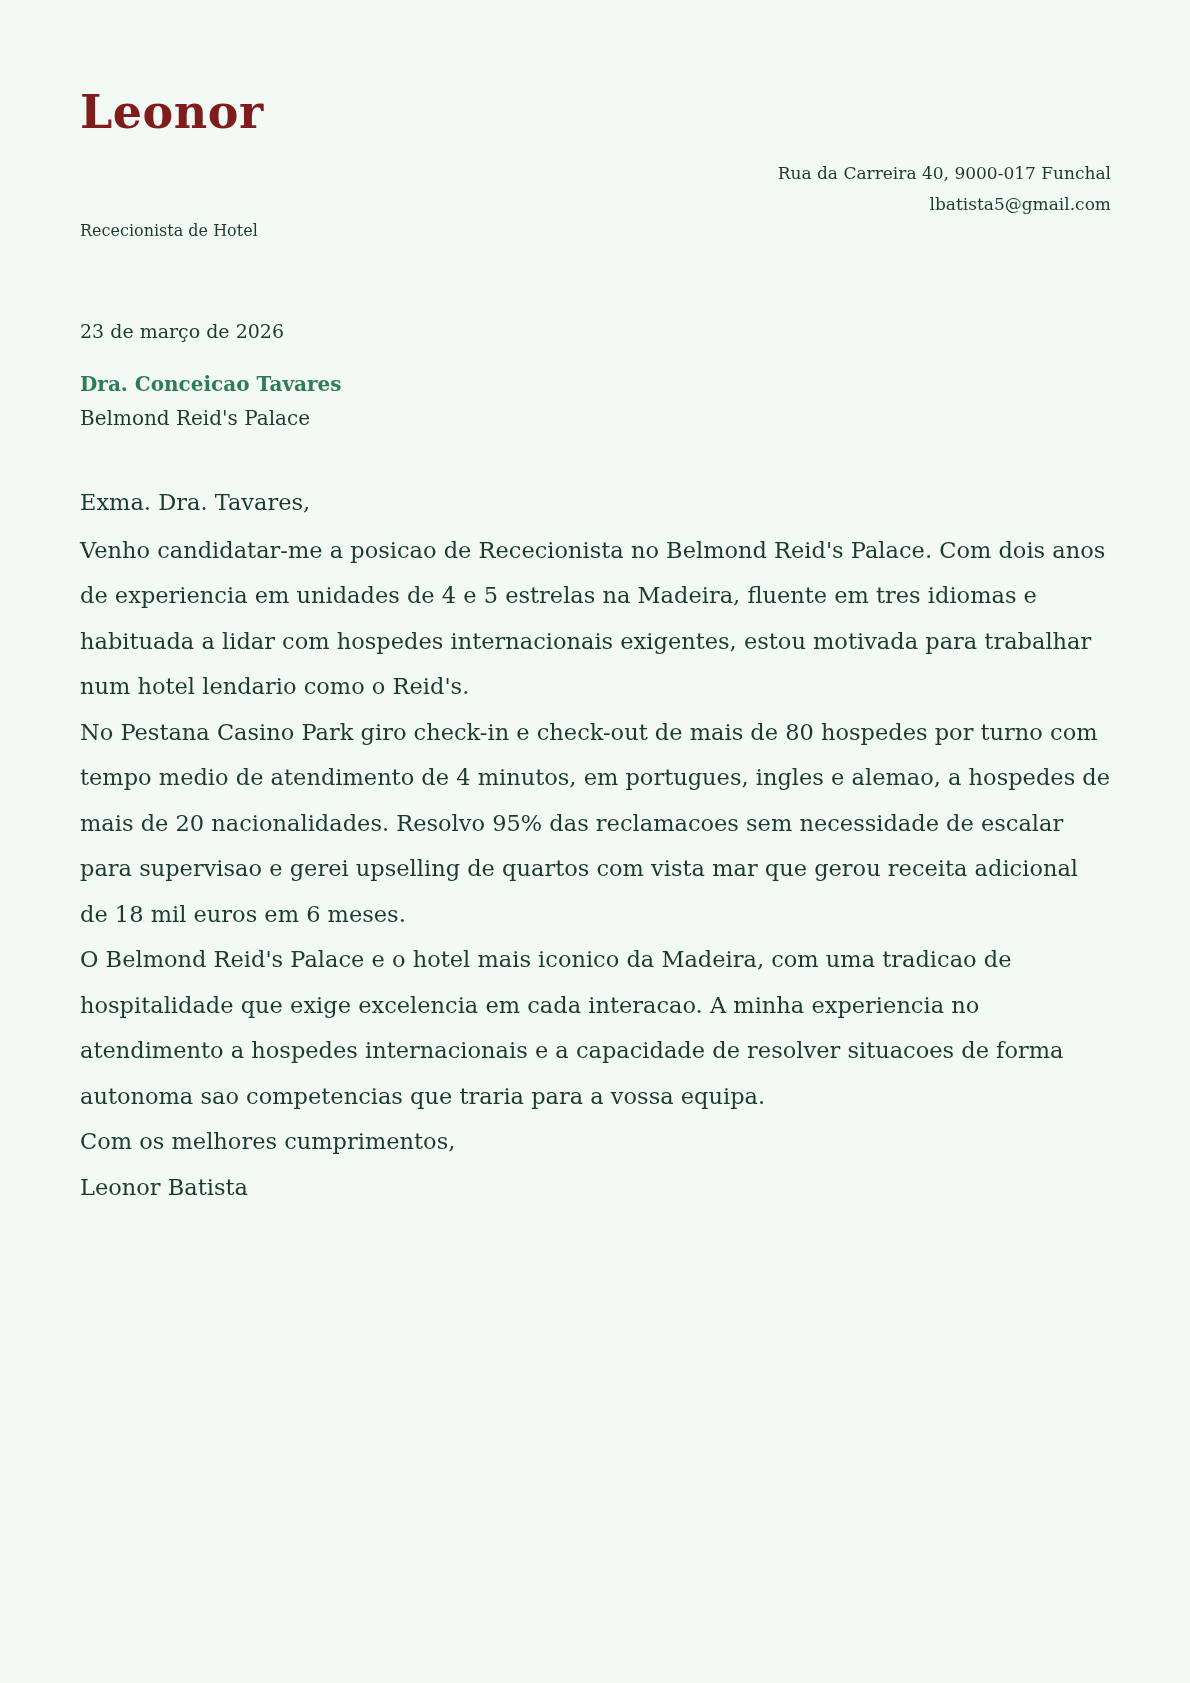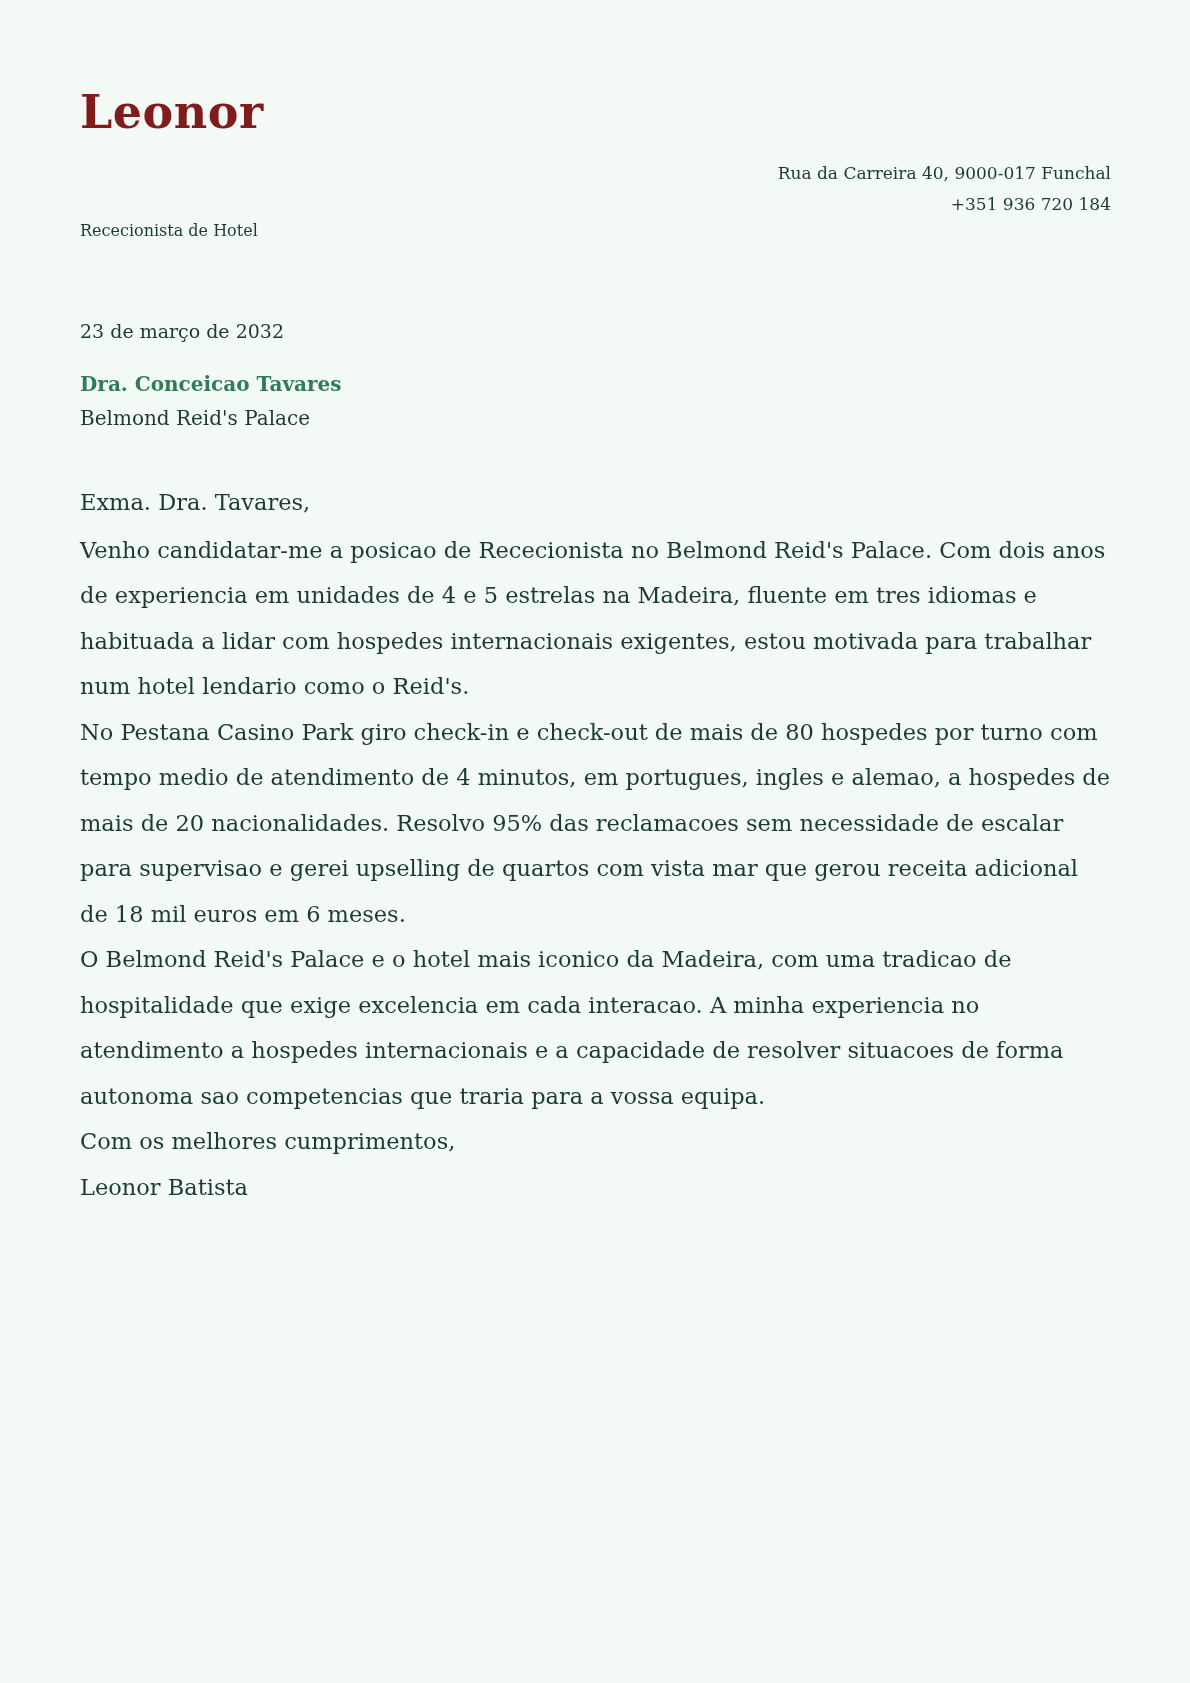--- a/index.html
+++ b/index.html
@@ -43,25 +43,25 @@
 <body>
 
 <div class="page">
   <div class="header">
     <div class="name">
       <div>Leonor</div>
     </div>
     <div class="role">Rececionista de Hotel</div>
     <div class="contact">
       <div>Rua da Carreira 40, 9000-017 Funchal</div>
-      <div>+351 936 720 184</div>
+      <div>lbatista5@gmail.com</div>
     </div>
   </div>
 
-  <div class="date">23 de março de 2032</div>
+  <div class="date">23 de março de 2026</div>
   <div class="recipient-name">Dra. Conceicao Tavares</div>
   <div class="recipient-company">Belmond Reid's Palace</div>
 
   <div class="body-text">
     <p class="greeting">Exma. Dra. Tavares,</p>
     <p>Venho candidatar-me a posicao de Rececionista no Belmond Reid's Palace. Com dois anos de experiencia em unidades de 4 e 5 estrelas na Madeira, fluente em tres idiomas e habituada a lidar com hospedes internacionais exigentes, estou motivada para trabalhar num hotel lendario como o Reid's.</p>
     <p>No Pestana Casino Park giro check-in e check-out de mais de 80 hospedes por turno com tempo medio de atendimento de 4 minutos, em portugues, ingles e alemao, a hospedes de mais de 20 nacionalidades. Resolvo 95% das reclamacoes sem necessidade de escalar para supervisao e gerei upselling de quartos com vista mar que gerou receita adicional de 18 mil euros em 6 meses.</p>
     <p>O Belmond Reid's Palace e o hotel mais iconico da Madeira, com uma tradicao de hospitalidade que exige excelencia em cada interacao. A minha experiencia no atendimento a hospedes internacionais e a capacidade de resolver situacoes de forma autonoma sao competencias que traria para a vossa equipa.</p>
     <p>Com os melhores cumprimentos,</p>
     <p>Leonor Batista</p>

